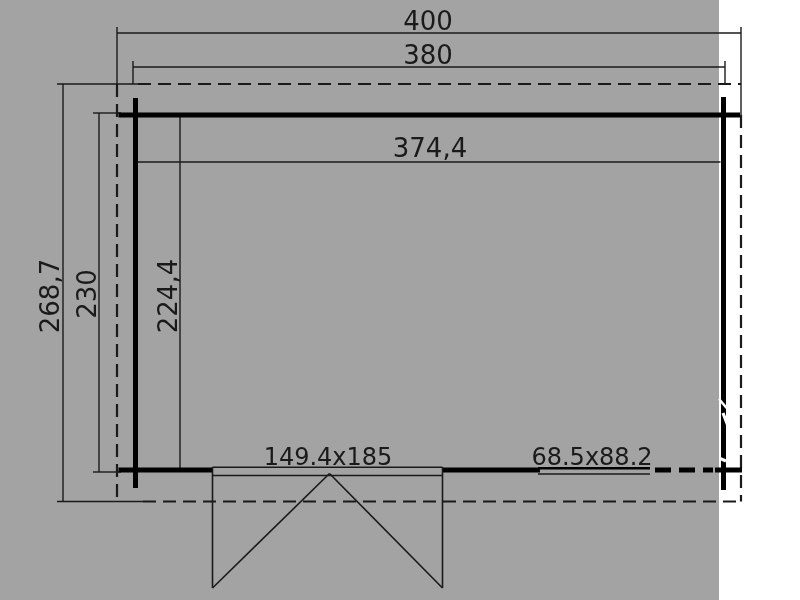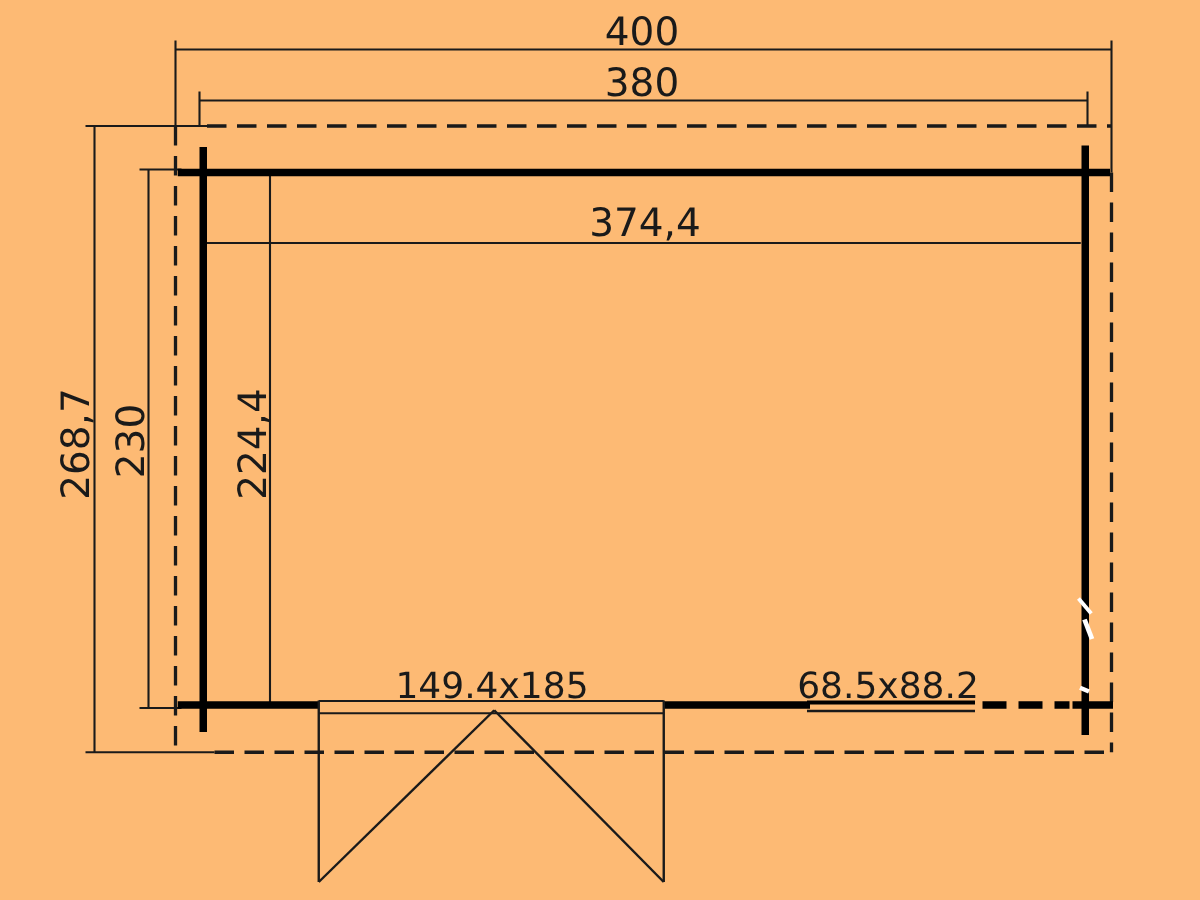--- a/index.html
+++ b/index.html
@@ -5,23 +5,23 @@
   html, body {
     margin: 0;
     padding: 0;
     background: #ffffff;
     width: 800px;
     height: 600px;
     overflow: hidden;
   }
   .canvas-wrap {
     position: relative;
-    width: 800px;
+    width: 719px;
     height: 600px;
-    background: #fdba74;
+    background: #a3a3a3;
   }
   svg {
     display: block;
   }
   .dim-label {
     font-family: "DejaVu Sans", "Liberation Sans", sans-serif;
     font-size: 26px;
     fill: #1a1a1a;
   }
   .dim-label-small {

